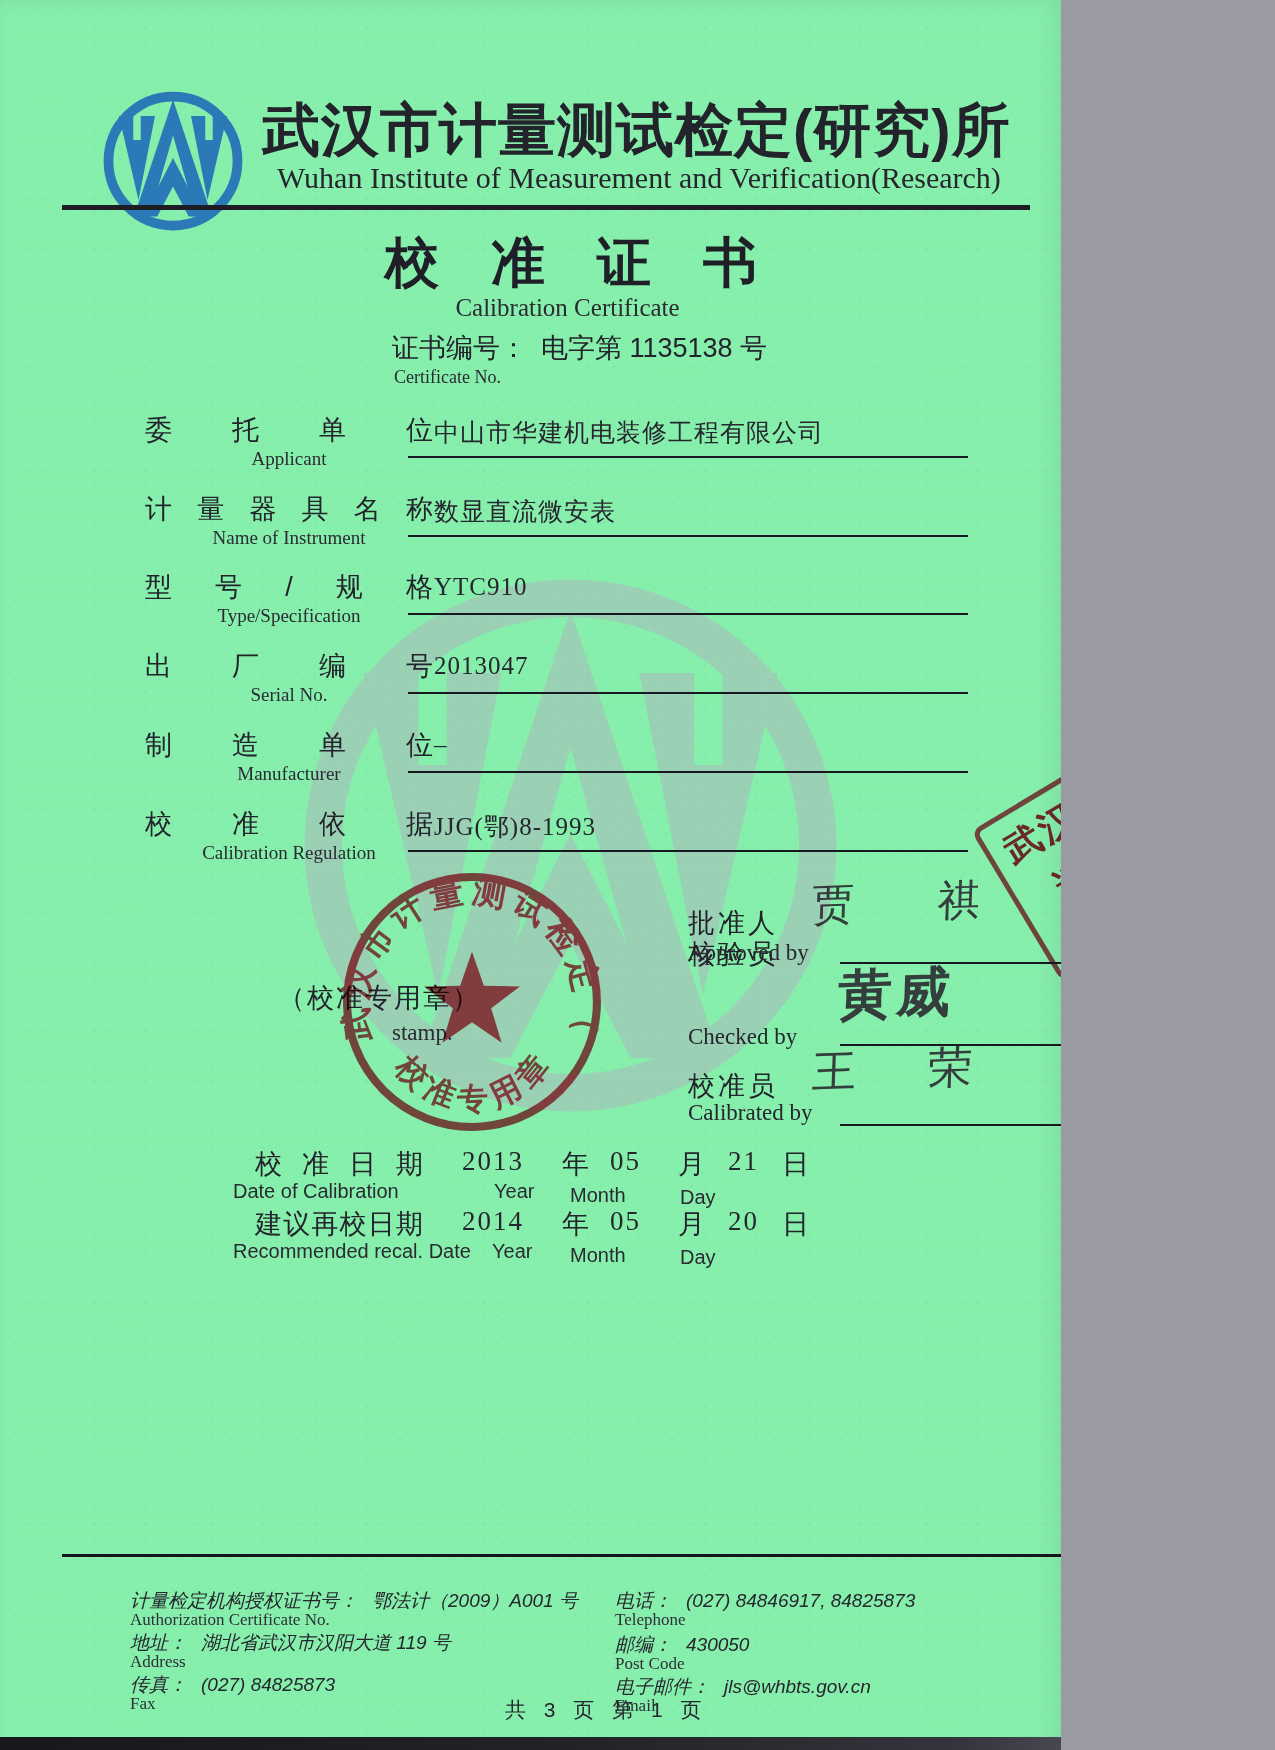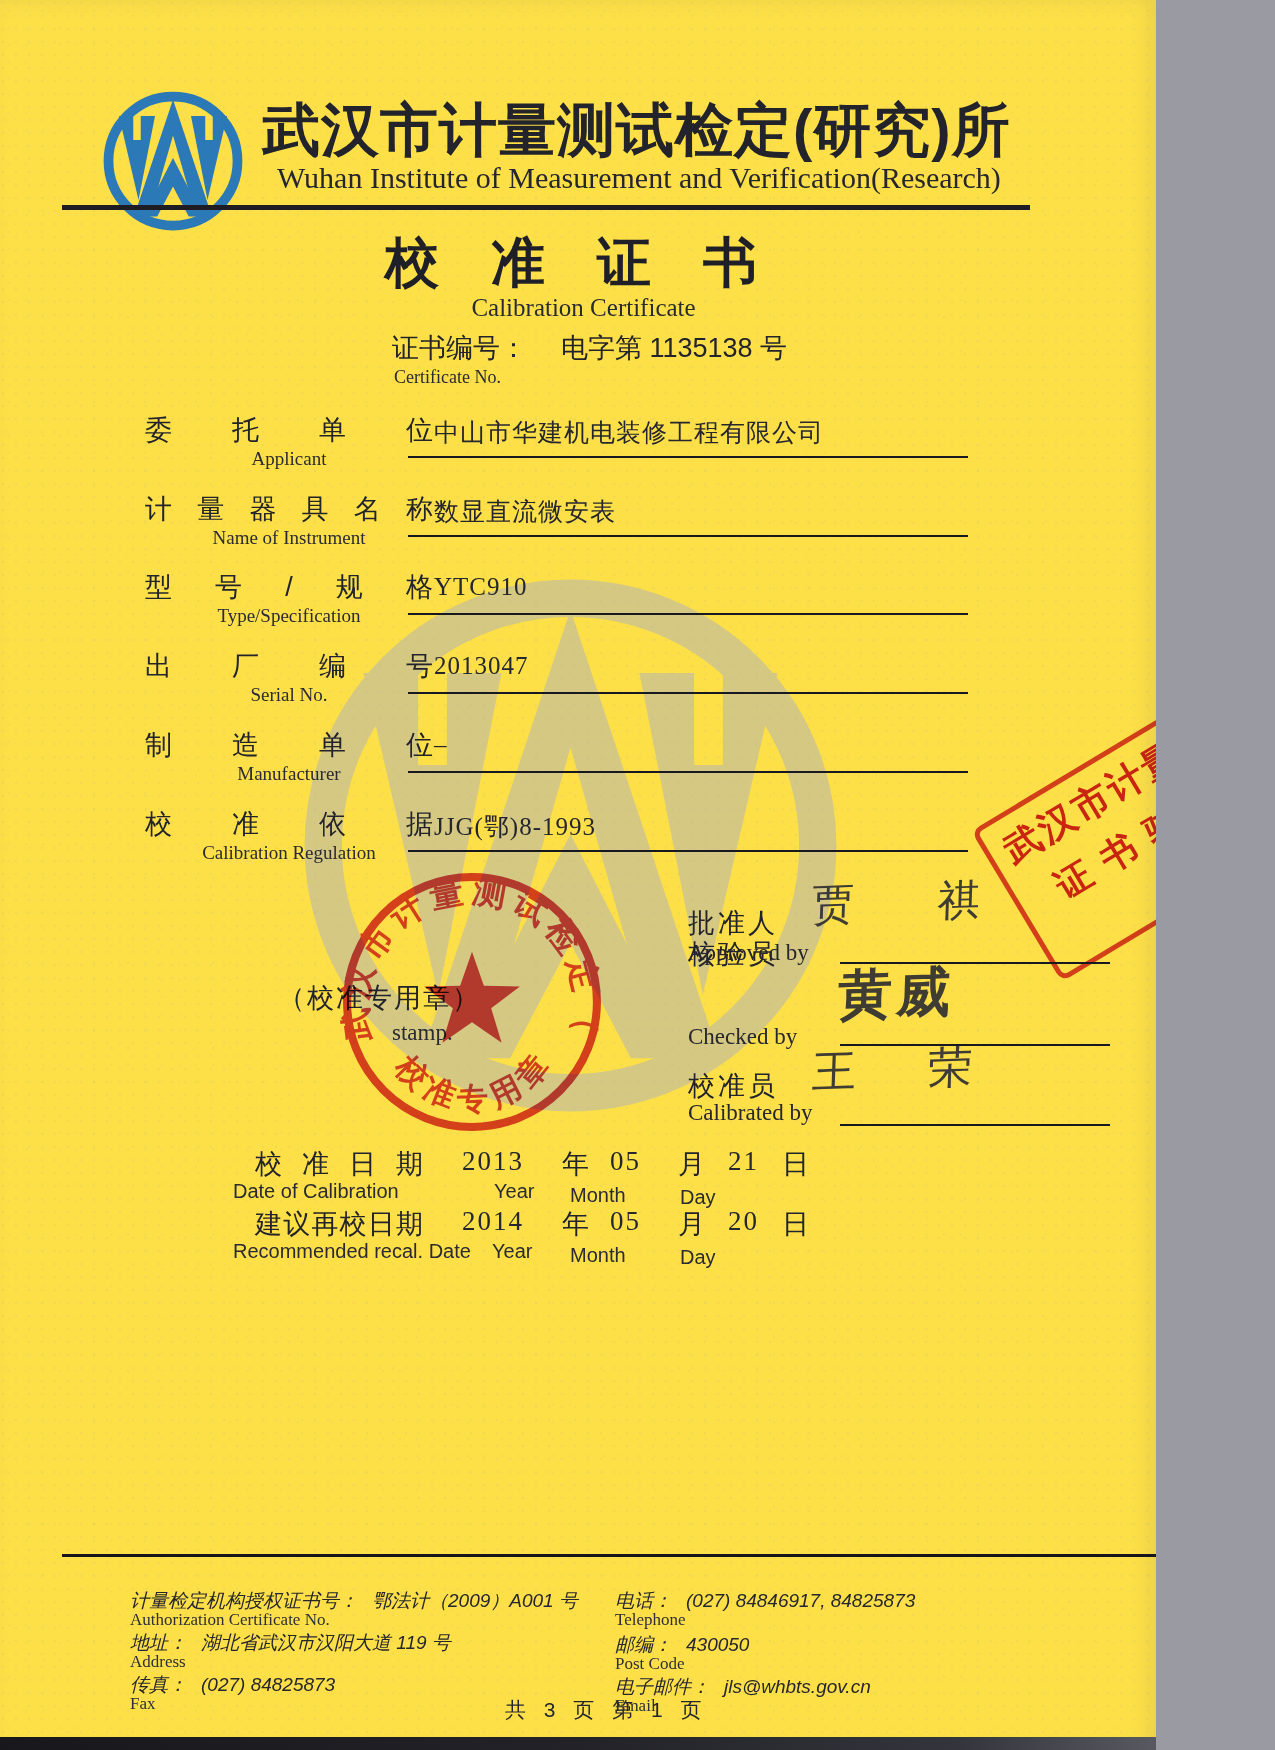--- a/index.html
+++ b/index.html
@@ -1,18 +1,18 @@
 <!DOCTYPE html>
 <html><head>
 <meta charset="utf-8">
 <style>
   html,body{margin:0;padding:0;background:#9a9aa2;}
   .page{
-    position:relative;width:1156px;height:1750px;overflow:hidden;
-    background:#fde047;color:#22222a;
+    position:relative;width:1061px;height:1750px;overflow:hidden;
+    background:#86efac;color:#22222a;
     font-family:"Liberation Sans",sans-serif;
     box-shadow:inset -8px 0 18px rgba(70,70,95,.10);
   }
   .page::before{
     content:"";position:absolute;inset:0;pointer-events:none;
     background-image:
       radial-gradient(circle at 3px 3px, rgba(110,130,185,.07) 1.2px, transparent 1.7px),
       radial-gradient(circle at 9px 11px, rgba(110,130,185,.05) 1.2px, transparent 1.7px);
     background-size:13px 13px,17px 17px;
   }
@@ -21,24 +21,24 @@
   .nowrap{white-space:nowrap;}
 
   
   .logo{left:98px;top:86px;width:150px;height:150px;color:#2b79b7;}
   .org-zh{left:262px;top:92px;font-size:58px;font-weight:bold;letter-spacing:1px;color:#23232b;}
   .org-en{left:264px;top:161px;font-size:30px;color:#26262e;margin-left:13px;}
   .header-rule{left:62px;top:205px;width:968px;height:5px;background:#1d1d23;}
 
   
   .title-zh{left:385px;top:227px;font-size:54px;font-weight:bold;letter-spacing:52px;color:#1f1f27;}
-  .title-en{left:0;top:294px;width:1135px;text-align:center;font-size:25px;color:#2a2a32;margin-left:16px;}
-
-  
-  .cert-row{left:392px;top:330px;font-size:27px;display:flex;gap:34px;color:#23232b;}
+  .title-en{left:0;top:294px;width:1135px;text-align:center;font-size:25px;color:#2a2a32;}
+
+  
+  .cert-row{left:392px;top:330px;font-size:27px;display:flex;gap:14px;color:#23232b;}
   .cert-en{left:394px;top:367px;font-size:18px;color:#2a2a32;}
 
   
   .field{left:0;width:1275px;height:80px;}
   .f-zh{position:absolute;left:145px;top:0;width:288px;font-size:27px;color:#23232b;
         text-align:justify;text-align-last:justify;text-justify:inter-character;}
   .f-val{position:absolute;left:434px;top:4px;font-size:25px;letter-spacing:1px;
          font-family:"Liberation Serif",serif;color:#26262e;}
   .f-line{position:absolute;left:408px;top:44px;width:560px;height:2px;background:#181820;}
   .f-en{position:absolute;left:145px;top:36px;width:288px;text-align:center;font-size:19px;

